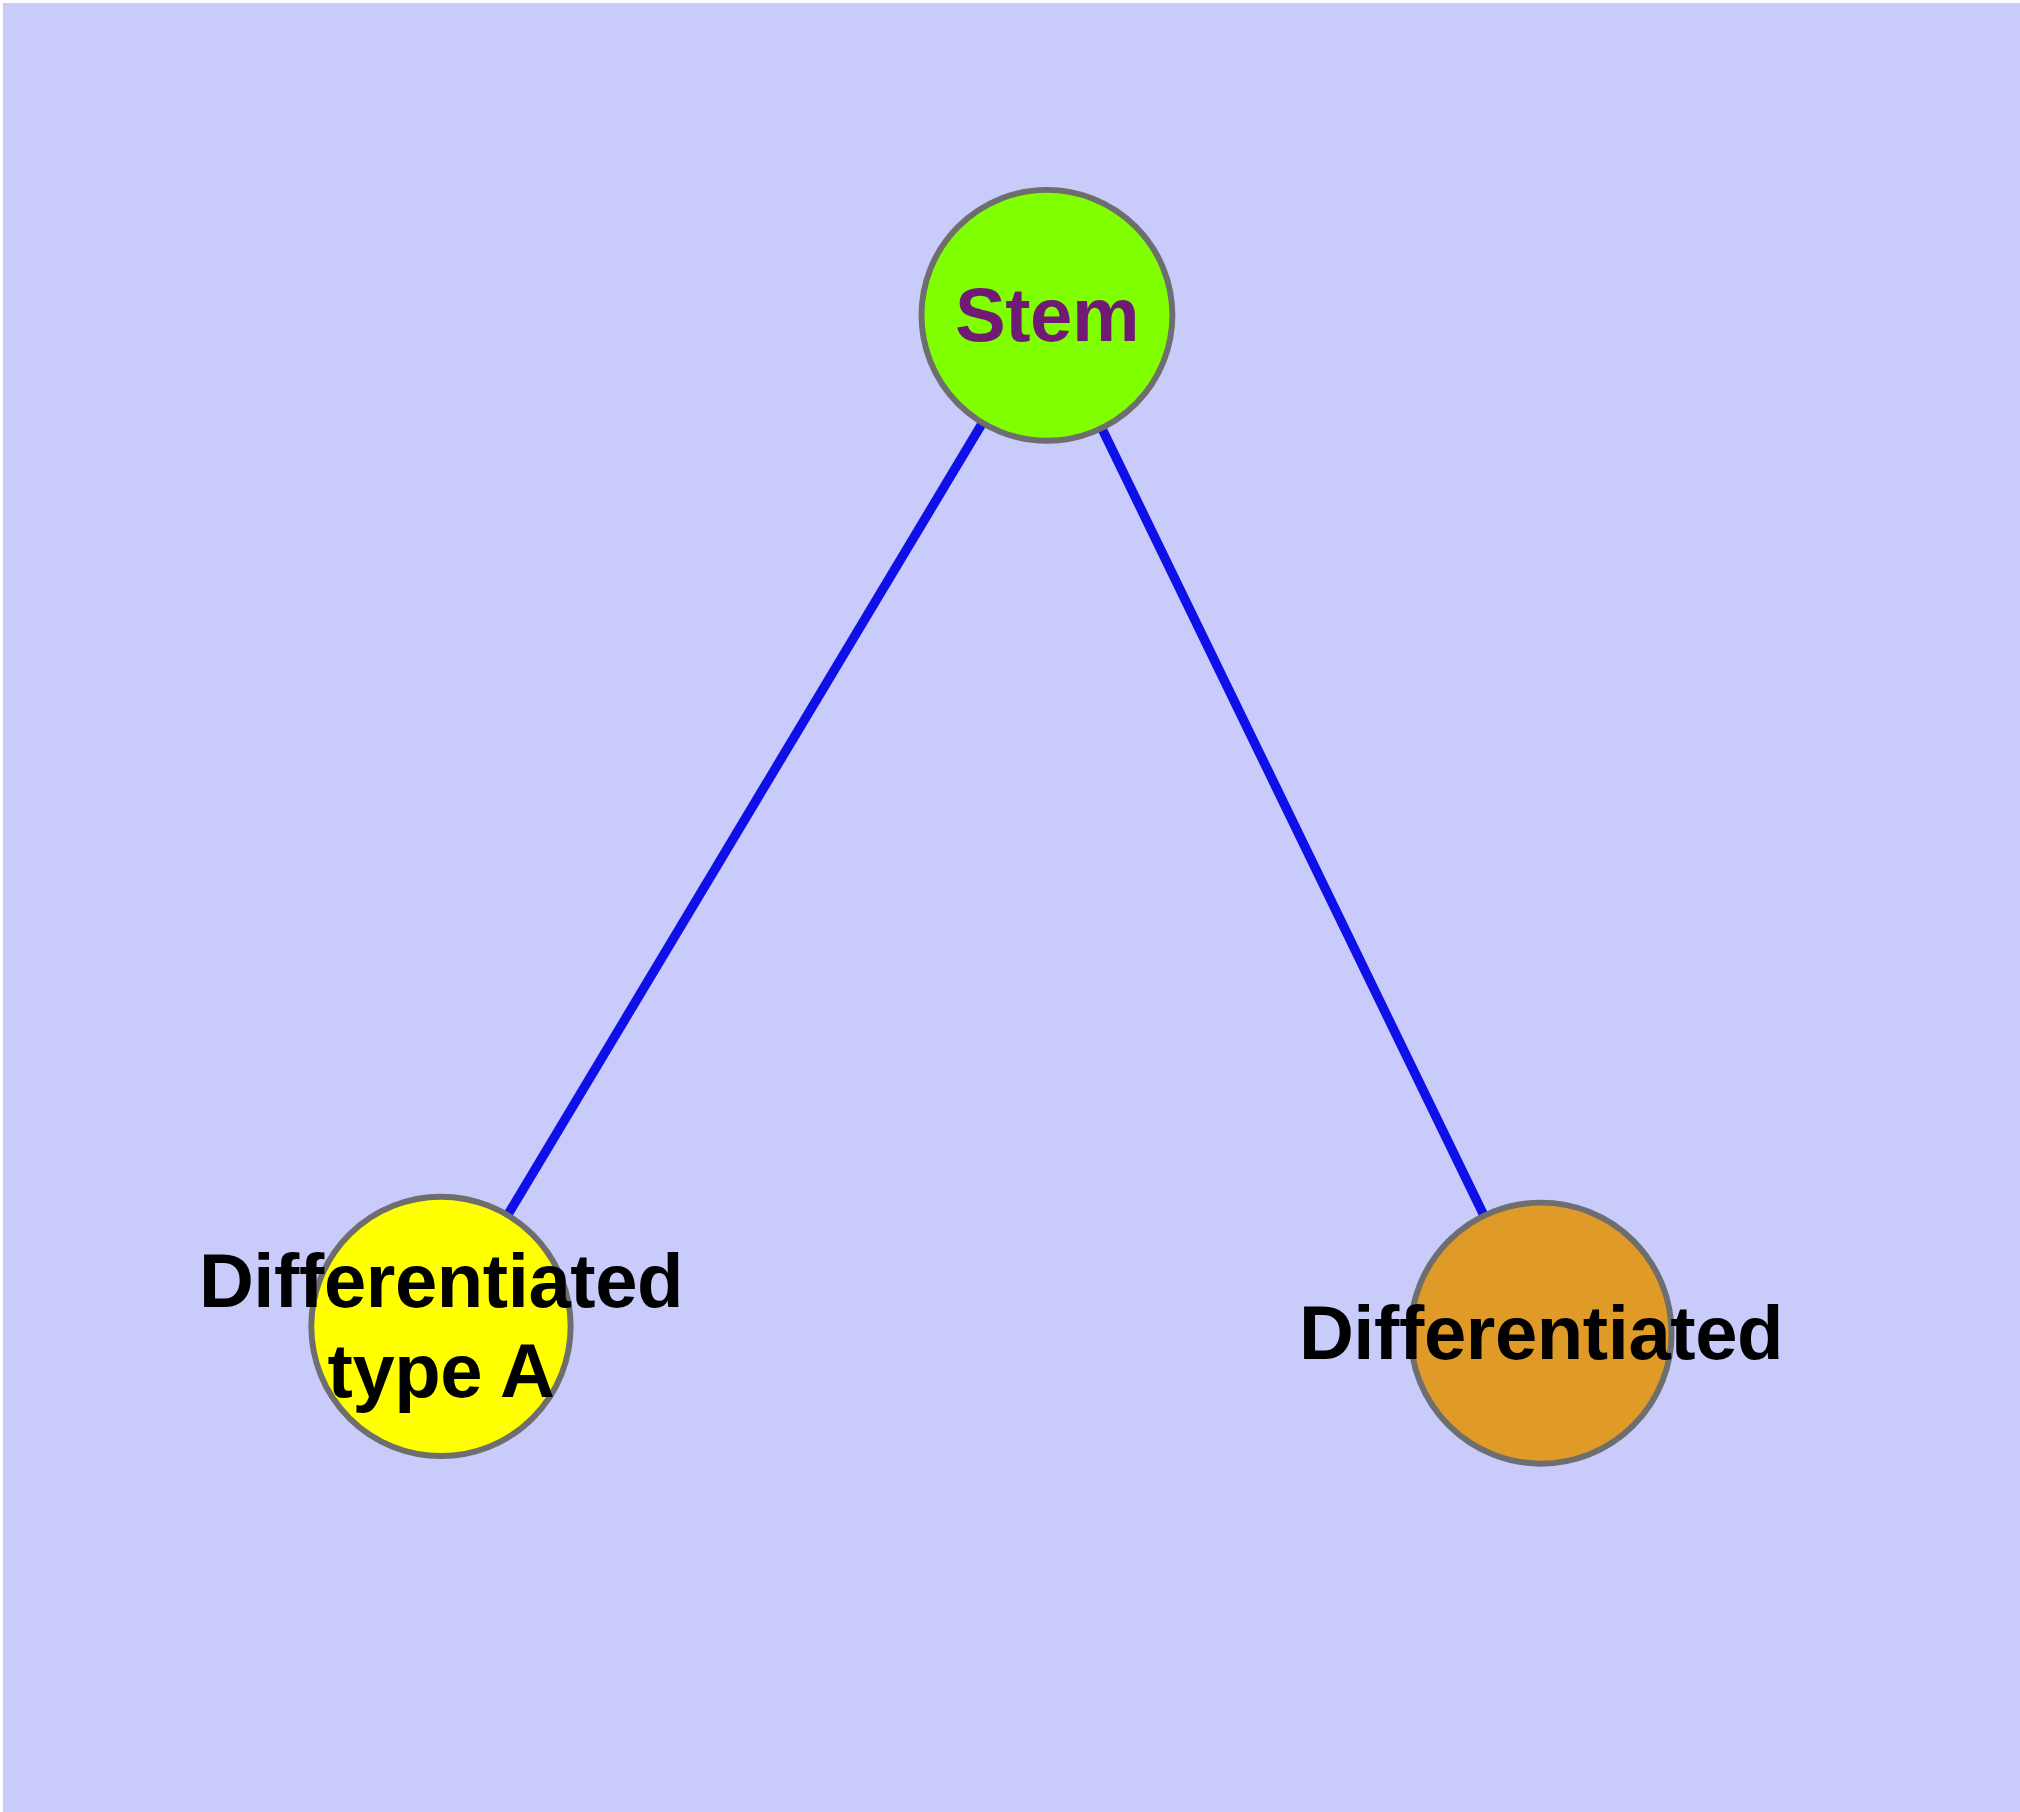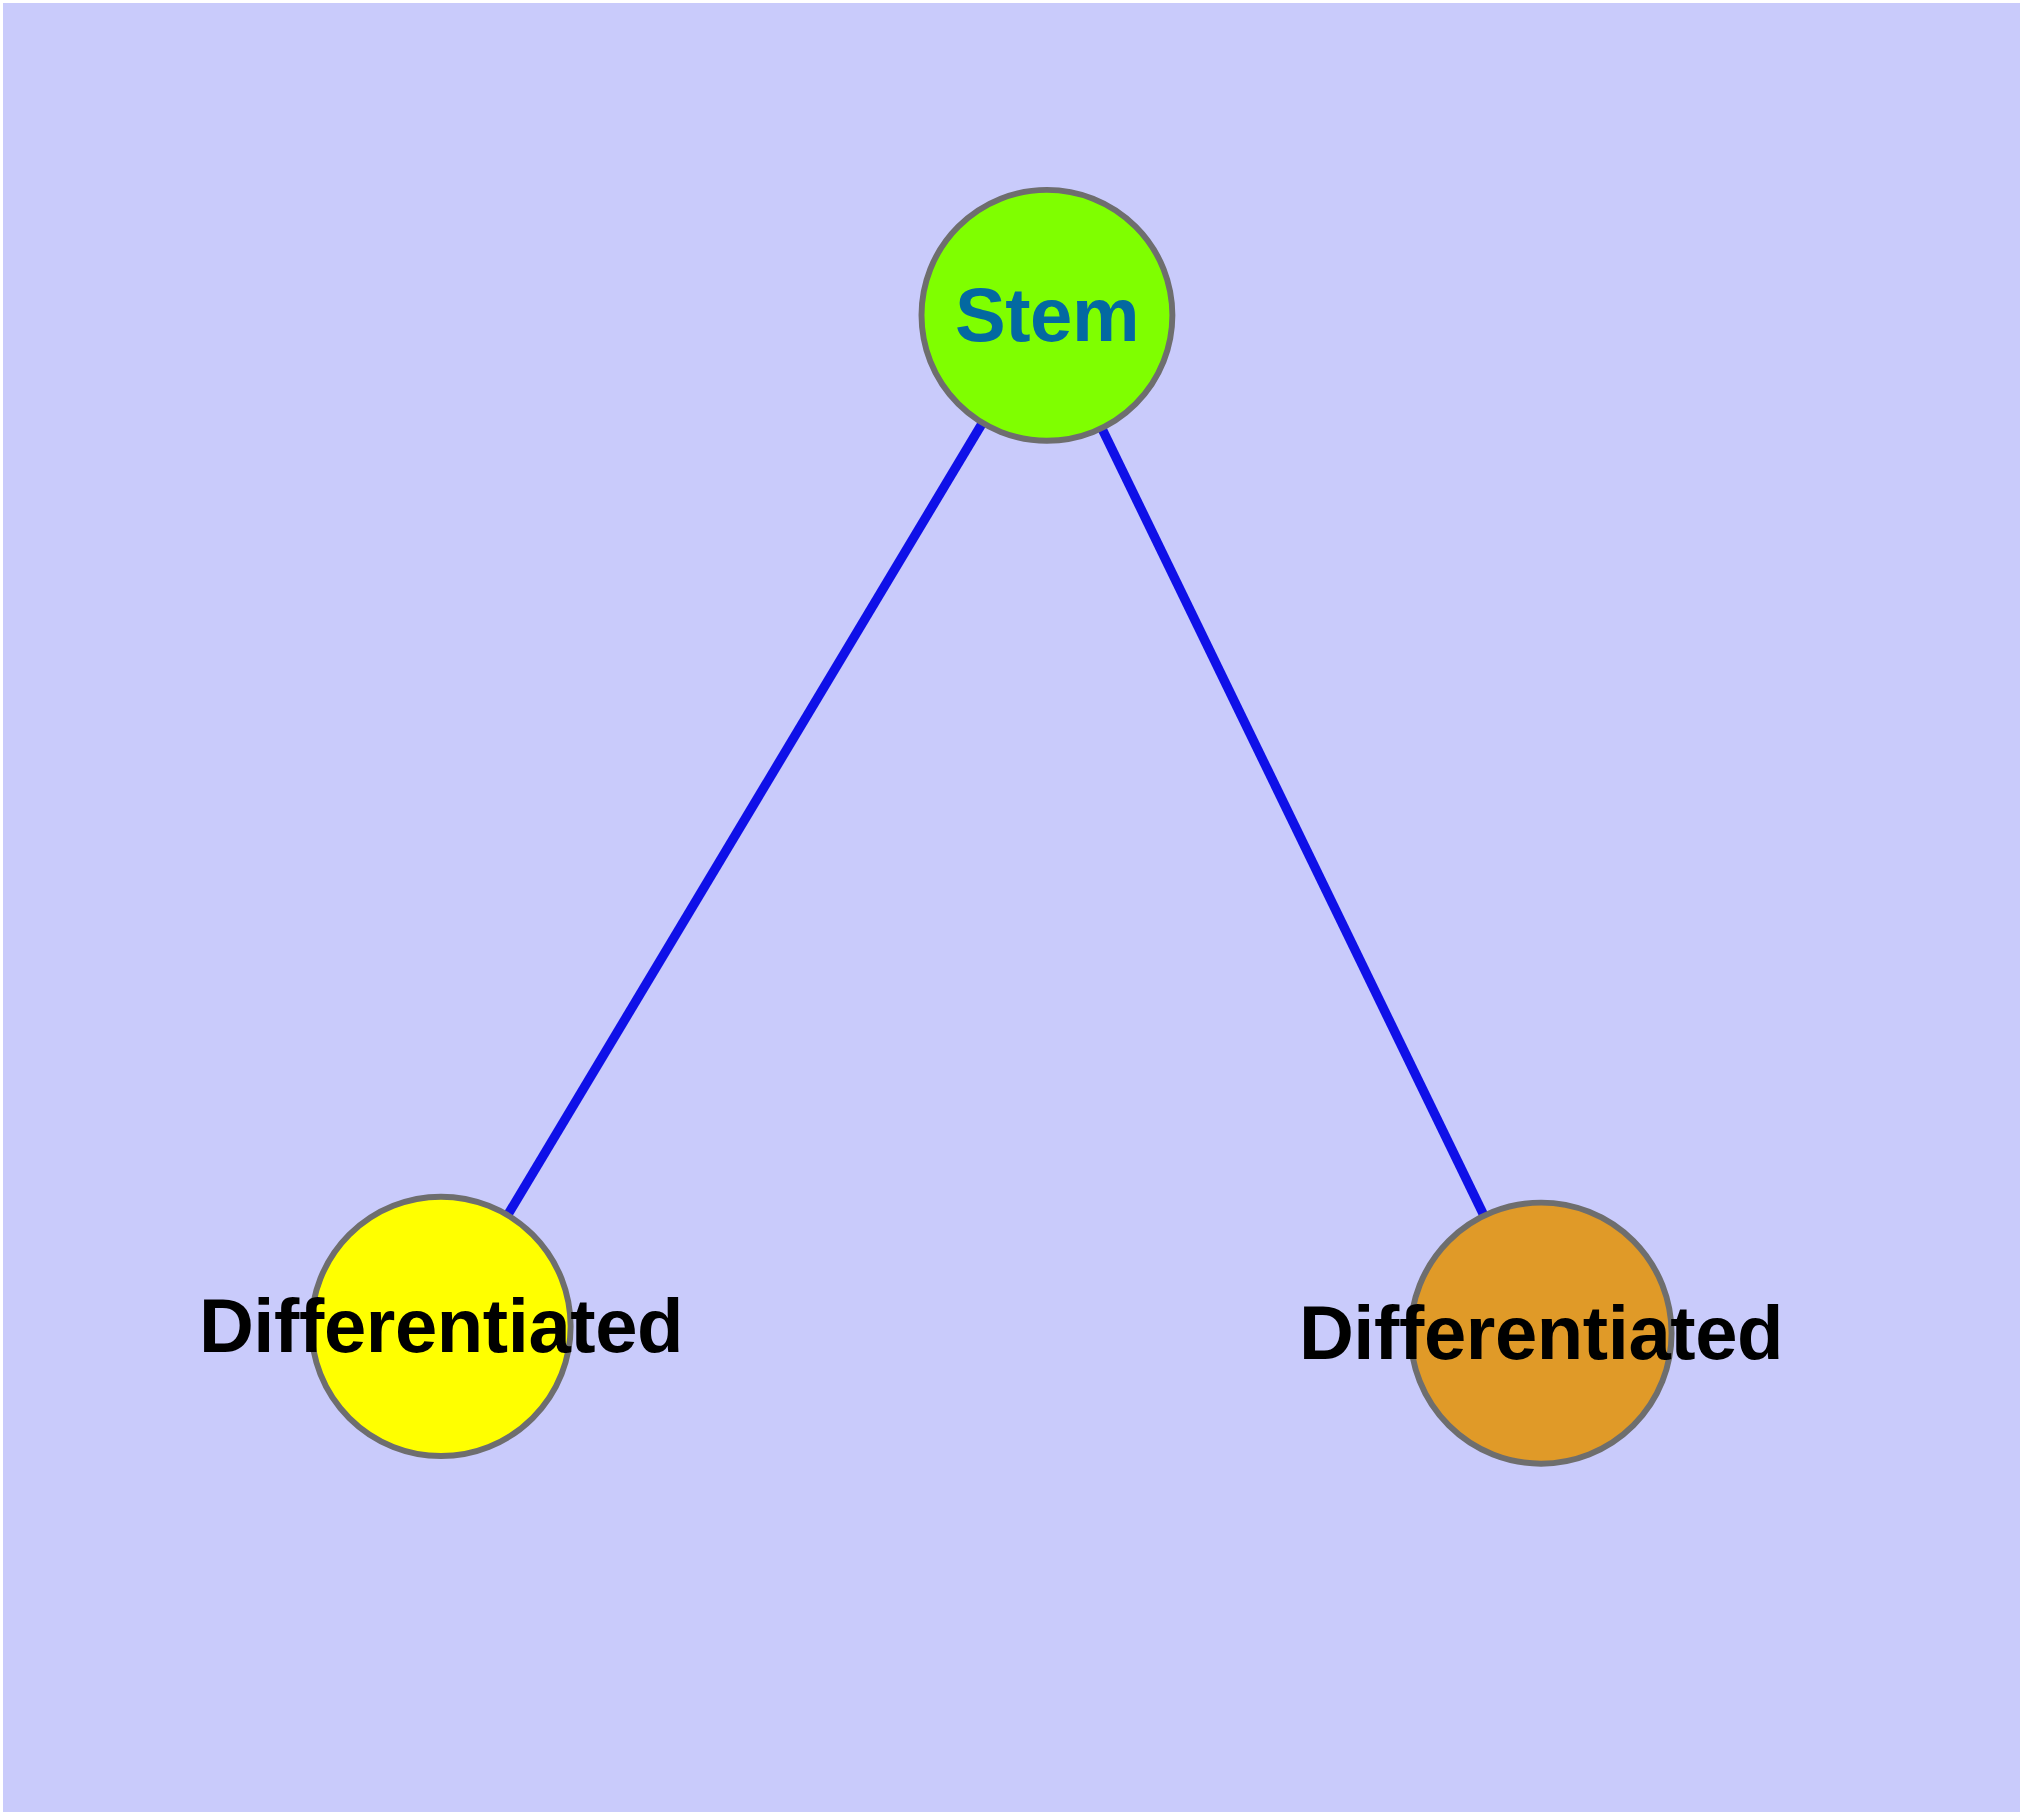--- a/index.html
+++ b/index.html
@@ -68,25 +68,26 @@
       <line class="edge-line" x1="1235" y1="372" x2="520" y2="1565" style="stroke: rgb(15, 16, 232);"></line>
       <line class="edge-line" x1="1235" y1="372" x2="1818" y2="1573" style="stroke: rgb(15, 16, 232);"></line>
     </g>
     <g>
       <circle class="node-circle" cx="520" cy="1565" r="153" fill="#ffff00" style="stroke: rgb(110, 110, 110);"></circle>
       <circle class="node-circle" cx="1818" cy="1573" r="154" fill="#e09a28" style="stroke: rgb(110, 110, 110);"></circle>
       <circle class="node-circle" cx="1235" cy="372" r="148" fill="#7fff00" style="stroke: rgb(110, 110, 110);"></circle>
     </g>
   </svg>
 
-  <div class="node-label" style="left: 1047px; top: 315px; color: #0369a1;">
+  <div class="node-label" style="left: 1047px; top: 315px; color: #701a75;">
     <span class="lbl-line">Stem</span>
   </div>
 
   <div class="node-label" style="left: 441px; top: 1326px; color: rgb(0, 0, 0);">
     <span class="lbl-line">Differentiated</span>
+    <span class="lbl-line">type A</span>
   </div>
 
   <div class="node-label" style="left: 1541px; top: 1333px; color: rgb(0, 0, 0);">
     <span class="lbl-line">Differentiated</span>
   </div>
 </div>
 
 
 </body></html>

